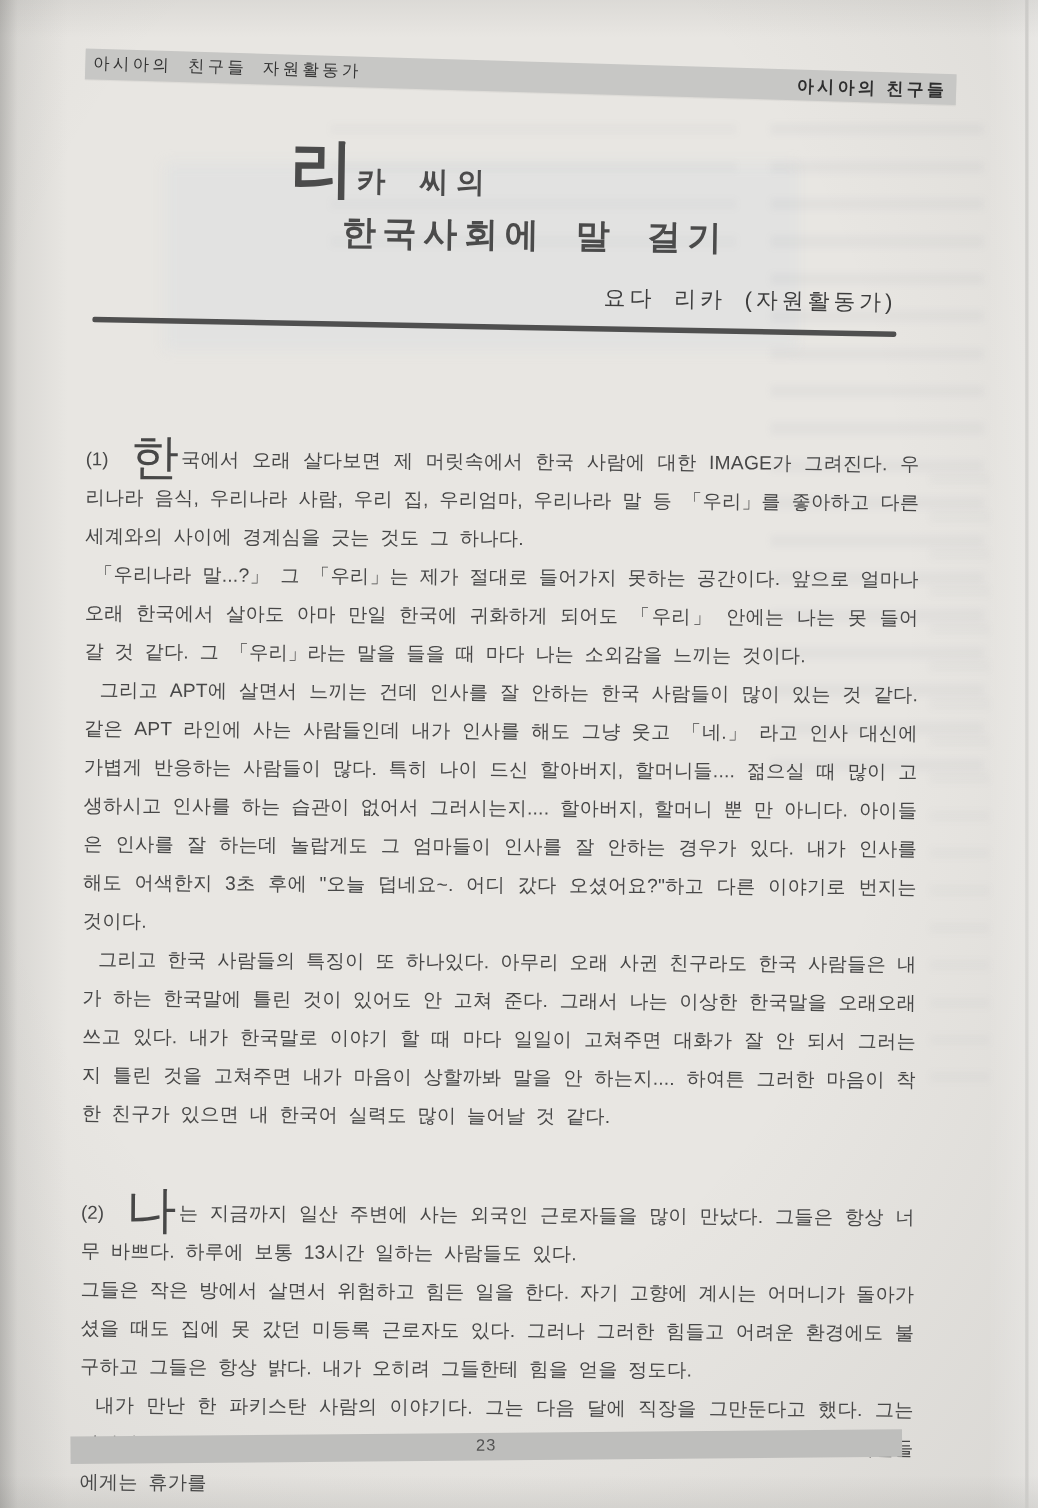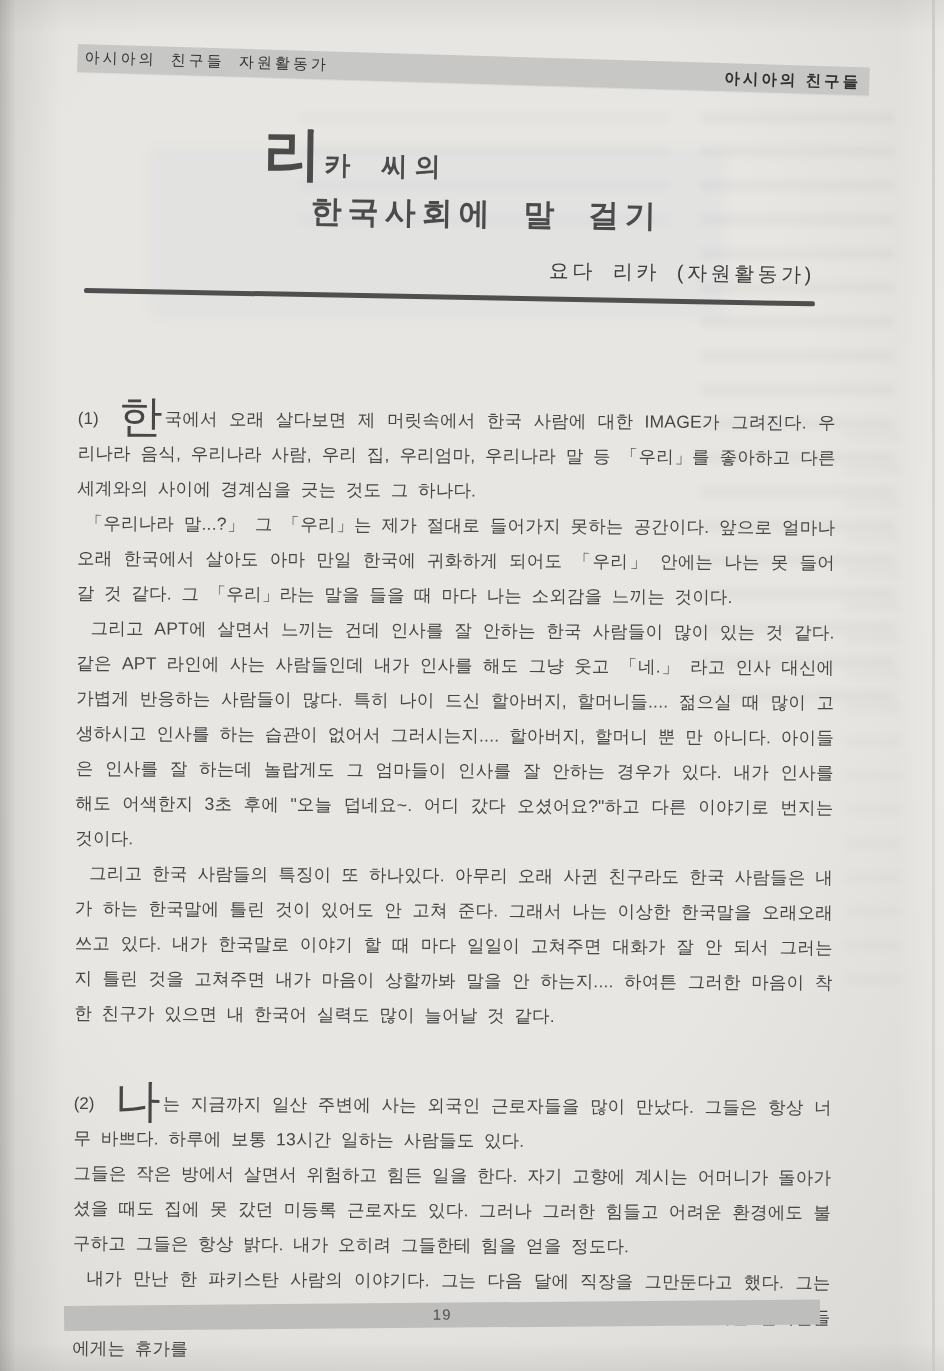--- a/index.html
+++ b/index.html
@@ -168,17 +168,17 @@
 
     <div class="section section-2">
       <p><span class="sec-marker">(2)</span><span class="dropcap">나</span><span>는 지금까지 일산 주변에 사는 외국인 근로자들을 많이 만났다. 그들은 항상 너무 바쁘다. 하루에 보통 13시간 일하는 사람들도 있다.</span></p>
       <p>그들은 작은 방에서 살면서 위험하고 힘든 일을 한다. 자기 고향에 계시는 어머니가 돌아가셨을 때도 집에 못 갔던 미등록 근로자도 있다. 그러나 그러한 힘들고 어려운 환경에도 불구하고 그들은 항상 밝다. 내가 오히려 그들한테 힘을 얻을 정도다.</p>
       <p class="para-indent">내가 만난 한 파키스탄 사람의 이야기다. 그는 다음 달에 직장을 그만둔다고 했다. 그는 거기서 4년 동안 계속 일해 왔는데 1번도 휴가를 안 받았다고 했다. 같이 일하는 한국인들에게는 휴가를</p>
     </div>
 
   </div>
 
   <div class="footer-bar">
-    <span class="page-number">19</span>
+    <span class="page-number">23</span>
   </div>
 
   <div class="page-edge"></div>
 </div>
 
 </body></html>

